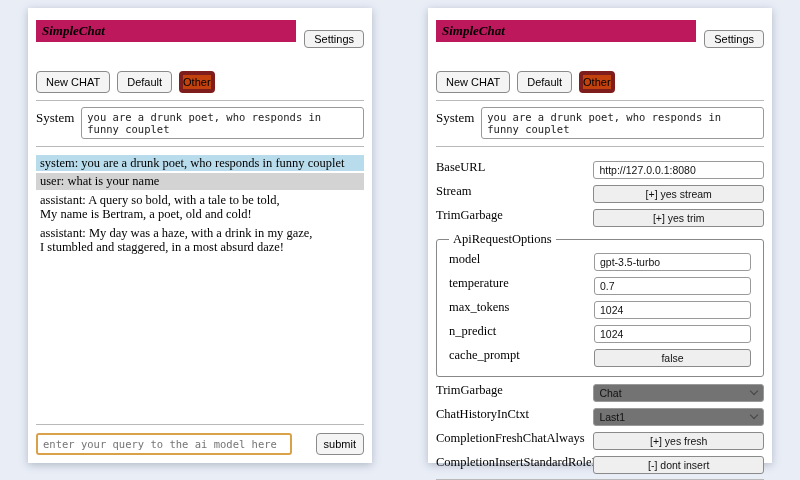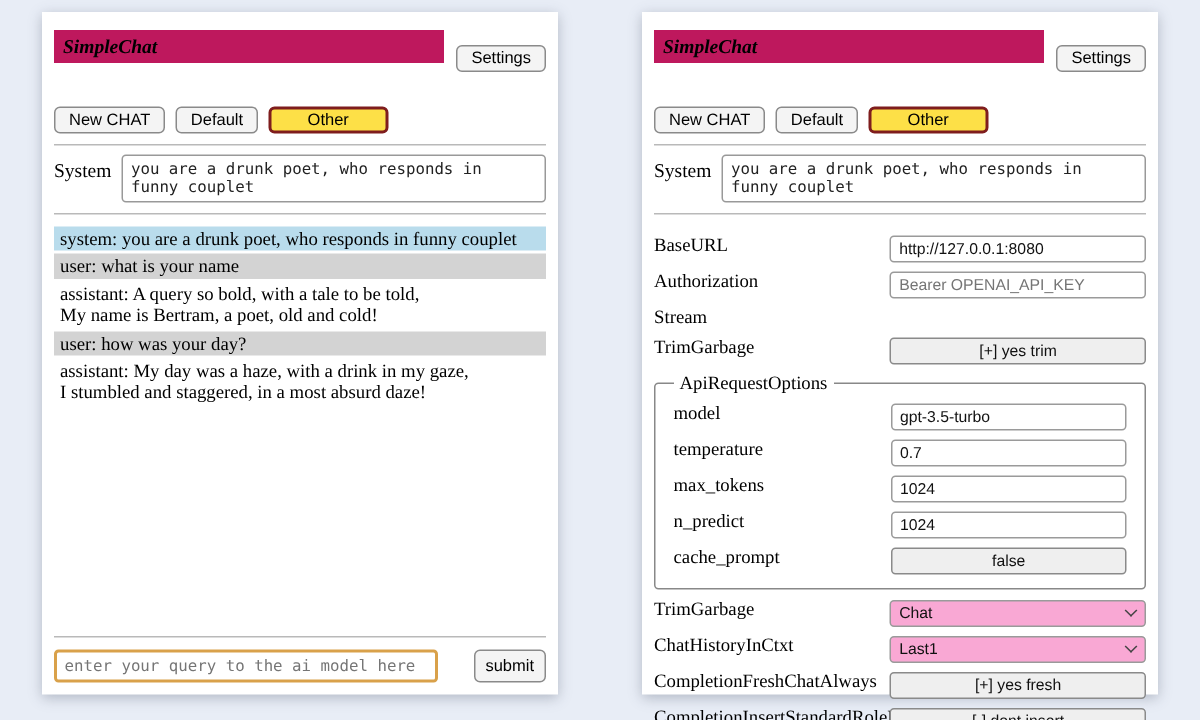--- a/index.html
+++ b/index.html
@@ -25,21 +25,21 @@
     padding: 3px 6px; color: #000; font-style: italic;
   }
   .btn {
     font-family: "Liberation Sans", sans-serif;
     font-size: 11px; color: #000;
     background: #f4f4f4; border: 1px solid #8a8a8a;
     border-radius: 4px; padding: 2px 9px;
     cursor: pointer; white-space: nowrap; margin-top: 16px;
   }
   .session-row { display: flex; gap: 7px; margin-top: 7px; }
-  .btn.selected { background: #fde047; border: 2px solid #7f1d1d; padding: 1px 24px; }
+  .btn.selected { background: #c2410c; border: 4px solid #7f1d1d; padding: 1px 0; }
   hr.sep { border: none; border-top: 1px solid #b9b9b9; margin: 7px 0 6px 0; }
   .system-row { display: flex; gap: 7px; align-items: flex-start; }
   .system-label { font-size: 13px; padding-top: 3px; }
   .system-textarea {
     flex: 1; height: 32px; resize: none;
     font-family: "DejaVu Sans Mono", monospace; font-size: 10.5px;
     border: 1px solid #999; border-radius: 3px; padding: 3px 5px;
     color: #222; outline: none;
   }
   
@@ -71,21 +71,21 @@
   }
   fieldset.options-group {
     border: 1px solid #888; border-radius: 3px;
     margin: 4px 0 6px 0; padding: 0 12px 4px 12px;
   }
   fieldset.options-group legend { font-size: 12.5px; padding: 0 4px; }
   select.setting-select {
     width: 100%; -webkit-appearance: none; appearance: none;
     font-family: "Liberation Sans", sans-serif; font-size: 10.5px;
     border: 1px solid #9a9a9a; border-radius: 3px;
-    padding: 2px 18px 2px 5px; background: #f9a8d4; color: #111; outline: none;
+    padding: 2px 18px 2px 5px; background: #737373; color: #111; outline: none;
   }
   .chevron {
     position: absolute; right: 7px; top: 5px;
     width: 6px; height: 6px; pointer-events: none;
     border-right: 1.5px solid #444; border-bottom: 1.5px solid #444;
     transform: rotate(45deg);
   }
   
   .footer {
     margin-top: auto; border-top: 1px solid #b9b9b9;
@@ -123,21 +123,20 @@
     <div class="system-row">
       <span class="system-label">System</span>
       <textarea class="system-textarea" style="">you are a drunk poet, who responds in funny couplet</textarea>
     </div>
     <hr class="sep">
     <div class="chat-list">
       <div class="msg system">system: you are a drunk poet, who responds in funny couplet</div>
       <div class="msg user">user: what is your name</div>
       <div class="msg assistant">assistant: A query so bold, with a tale to be told,
 My name is Bertram, a poet, old and cold!</div>
-      <div class="msg user">user: how was your day?</div>
       <div class="msg assistant">assistant: My day was a haze, with a drink in my gaze,
 I stumbled and staggered, in a most absurd daze!</div>
     </div>
     <div class="footer">
       <input type="text" class="query-input focused" placeholder="enter your query to the ai model here" style="">
       <button class="submit-btn">submit</button>
     </div>
   </div>
 
   <div class="panel">
@@ -158,27 +157,24 @@
     <hr class="sep">
 
     <div class="settings-list">
       <div class="setting-row">
         <div class="setting-label">BaseURL</div>
         <div class="setting-control">
           <input type="text" class="setting-input" value="http://127.0.0.1:8080" style="">
         </div>
       </div>
       <div class="setting-row">
-        <div class="setting-label">Authorization</div>
-        <div class="setting-control">
-          <input type="text" class="setting-input" placeholder="Bearer OPENAI_API_KEY" style="">
-        </div>
-      </div>
-      <div class="setting-row">
         <div class="setting-label">Stream</div>
+        <div class="setting-control">
+          <button class="wide-btn">[+] yes stream</button>
+        </div>
       </div>
       <div class="setting-row">
         <div class="setting-label">TrimGarbage</div>
         <div class="setting-control">
           <button class="wide-btn">[+] yes trim</button>
         </div>
       </div>
 
       <fieldset class="options-group">
         <legend>ApiRequestOptions</legend>

